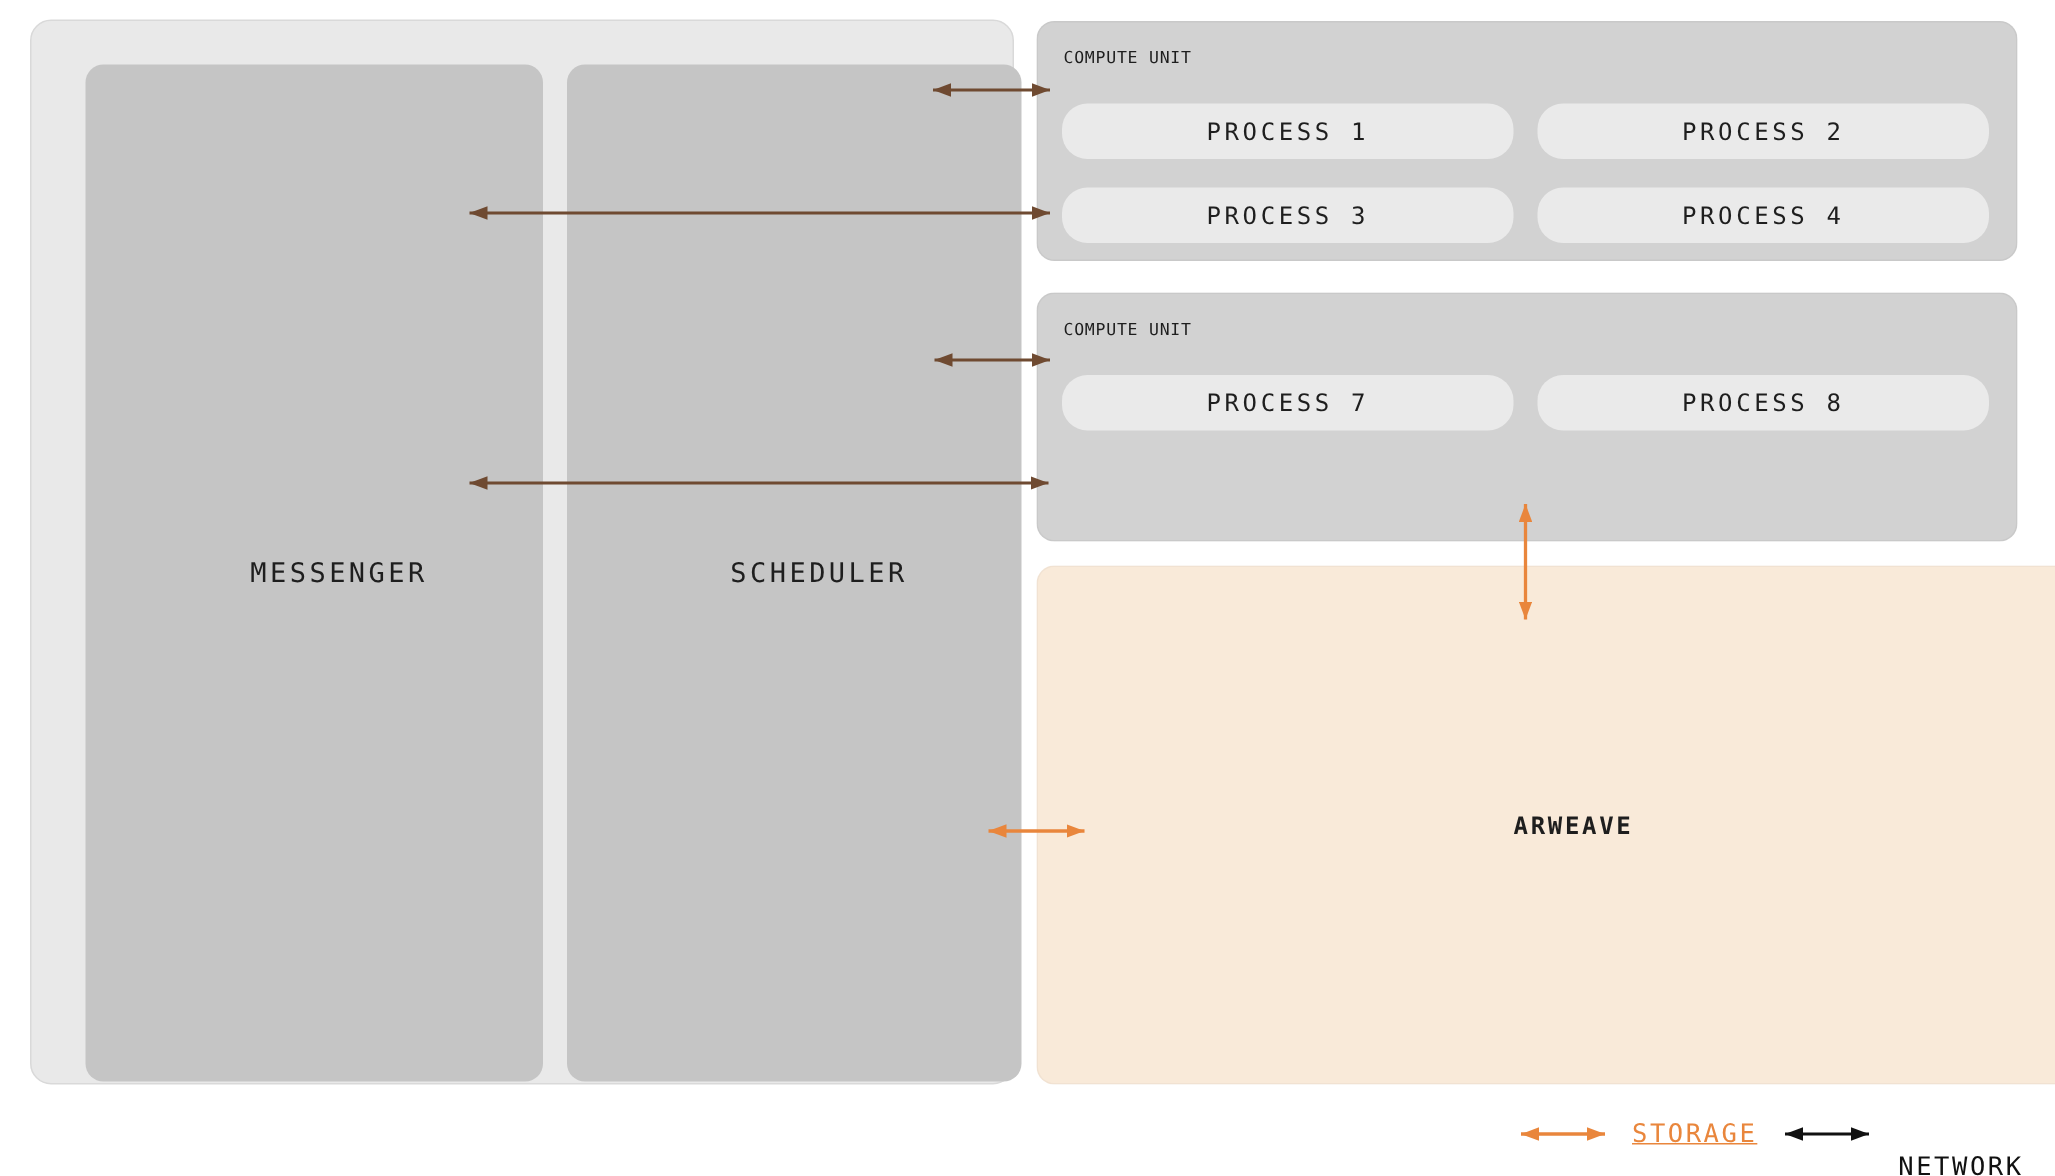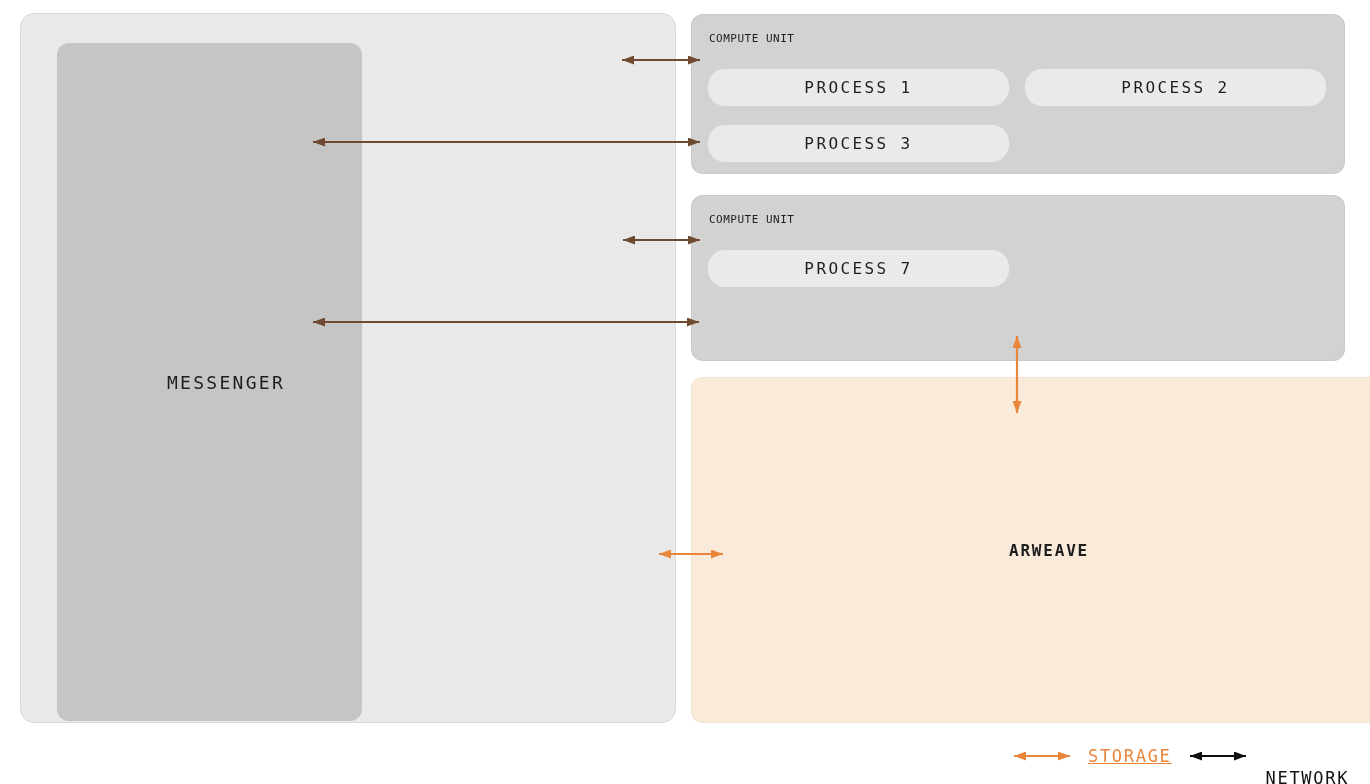--- a/index.html
+++ b/index.html
@@ -105,35 +105,40 @@
 </style>
 </head>
 <body>
 
 <div class="canvas">
 
   <div class="outer">
     <div class="panel messenger">
       <span class="panel-label">MESSENGER</span>
     </div>
+    <div class="panel scheduler">
+      <span class="panel-label">SCHEDULER</span>
+    </div>
   </div>
 
   <div class="compute-unit cu1">
     <div class="cu-label">COMPUTE UNIT</div>
     <div class="cu-grid">
       <div class="process">PROCESS 1</div>
       <div class="process">PROCESS 2</div>
       <div class="process">PROCESS 3</div>
+      <div class="process">PROCESS 4</div>
     </div>
   </div>
 
   <div class="compute-unit cu2">
     <div class="cu-label">COMPUTE UNIT</div>
     <div class="cu-grid">
       <div class="process">PROCESS 7</div>
+      <div class="process">PROCESS 8</div>
     </div>
   </div>
 
   <div class="arweave">
     <span class="panel-label">ARWEAVE</span>
   </div>
 
   <svg class="arrow-layer" width="1370" height="784" viewBox="0 0 1370 784">
     <defs>
       <marker id="arrow-net" markerUnits="userSpaceOnUse" markerWidth="12" markerHeight="9" refX="12" refY="4.5" orient="auto-start-reverse">

